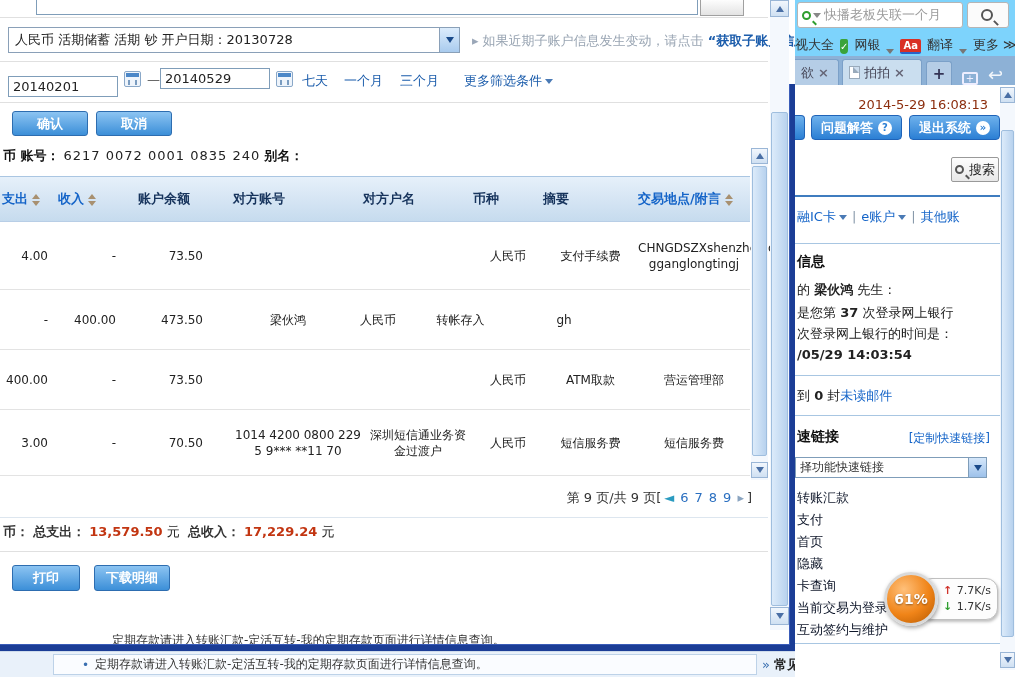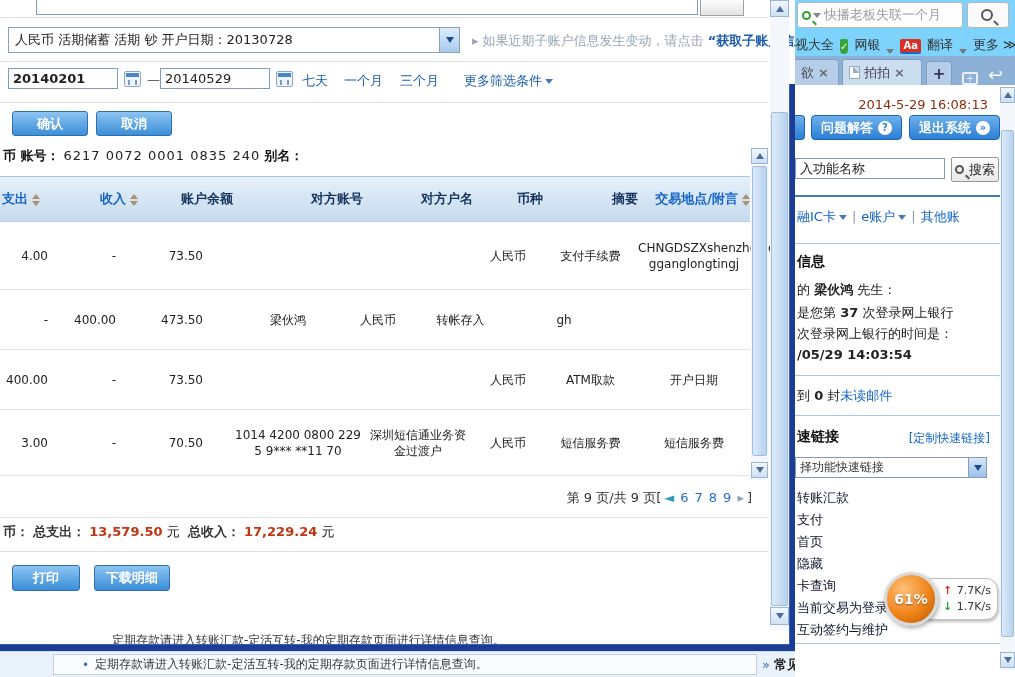--- a/index.html
+++ b/index.html
@@ -33,21 +33,21 @@
 
   .btn-blue { display:inline-flex; align-items:center; justify-content:center; background:linear-gradient(#8cc4f2,#3c8fd8); border:1px solid #2d6db0; border-radius:3px; color:#fff; font-weight:bold; font-size:13px; cursor:pointer; }
 
   .acct-line { position:absolute; left:3px; top:147px; font-size:13px; white-space:nowrap; }
   .acct-line .b { font-weight:bold; color:#111; }
   .acct-line .num { letter-spacing:1px; color:#222; margin:0 4px; }
 
   
   .tbl { position:absolute; left:0; top:176px; width:750px; }
   .tbl-header { display:flex; align-items:center; height:46px; background:linear-gradient(#e6f0fa,#c6dbee); border-top:1px solid #aac6e2; border-bottom:1px solid #b8cee6; }
-  .th { font-weight:bold; font-size:13px; color:#16335c; text-align:right; }
+  .th { font-weight:bold; font-size:13px; color:#16335c; text-align:left; }
   .th.sortable { color:#1464c8; }
   .sorts { display:inline-flex; flex-direction:column; gap:2px; margin-left:4px; vertical-align:middle; }
   .s-up { width:0; height:0; border-left:4px solid transparent; border-right:4px solid transparent; border-bottom:5px solid #a89070; }
   .s-dn { width:0; height:0; border-left:4px solid transparent; border-right:4px solid transparent; border-top:5px solid #a89070; }
   .tbl-row { display:flex; align-items:center; border-bottom:1px solid #e3e3e3; }
   .r1 { min-height:68px; } .r2 { min-height:60px; } .r3 { min-height:60px; } .r4 { min-height:66px; }
   .cell { font-size:12px; color:#222; text-align:center; white-space:pre-line; line-height:16px; }
   .c0 { width:58px; } .c1 { width:80px; } .c2 { width:95px; } .c3 { width:130px; }
   .c4 { width:110px; } .c5 { width:70px; } .c6 { width:95px; } .c7 { width:112px; }
   .cell.c0 { text-align:right; padding-right:10px; }
@@ -152,21 +152,21 @@
           <span class="tri-dn"></span>
         </span>
     </div>
     <div class="notice">
       <span class="arr">▸</span><span>如果近期子账户信息发生变动，请点击</span>
       <a href="#">“获取子账户信息”</a>
     </div>
     <div class="hline" style="top:61px;"></div>
 
     <div class="date-row">
-      <input class="txt abs" style="left: 8px; top: 0px; width: 110px; font-weight: bold;" readonly="" value="20140201">
+      <input class="txt abs" style="left: 8px; top: 8px; width: 110px;" readonly="" value="20140201">
       <span class="cal-icon" style="left:124px; top:3px;">
           <span class="bar"></span>
           <span class="dots"></span>
         </span>
       <span class="abs" style="left:147px; top:4px; color:#555;">—</span>
       <input class="txt abs" style="left: 160px; top: 0px; width: 110px;" readonly="" value="20140529">
       <span class="cal-icon" style="left:276px; top:3px;">
           <span class="bar"></span>
           <span class="dots"></span>
         </span>
@@ -225,21 +225,21 @@
         <span class="cell c7">gh</span>
       </div>
       <div class="tbl-row r3">
         <span class="cell c0">400.00</span>
         <span class="cell c1">-</span>
         <span class="cell c2">73.50</span>
         <span class="cell c3"></span>
         <span class="cell c4"></span>
         <span class="cell c5">人民币</span>
         <span class="cell c6">ATM取款</span>
-        <span class="cell c7">开户日期</span>
+        <span class="cell c7">营运管理部</span>
       </div>
       <div class="tbl-row r4">
         <span class="cell c0">3.00</span>
         <span class="cell c1">-</span>
         <span class="cell c2">70.50</span>
         <span class="cell c3">1014 4200 0800 229
 5 9*** **11 70</span>
         <span class="cell c4">深圳短信通业务资
 金过渡户</span>
         <span class="cell c5">人民币</span>
@@ -345,21 +345,20 @@
       <div class="pill-frag"></div>
       <div class="pill" style="left:16px; top:30px;">
         <span>问题解答</span>
         <span class="circ">?</span>
       </div>
       <div class="pill" style="left:114px; top:30px;">
         <span>退出系统</span>
         <span class="circ">»</span>
       </div>
 
-      <input class="txt side-search-input" readonly="" value="入功能名称" style="">
       <div class="side-search-btn">
         <span class="mag dark"></span>
         <span>搜索</span>
       </div>
 
       <div class="div-strong" style="top:110px;"></div>
       <div class="navlinks">
         <a href="#">融IC卡</a><span class="caret"></span><span class="sep">|</span><a href="#">e账户</a><span class="caret"></span><span class="sep">|</span><a href="#">其他账</a>
       </div>
       <div class="div-thin" style="top:158px;"></div>

